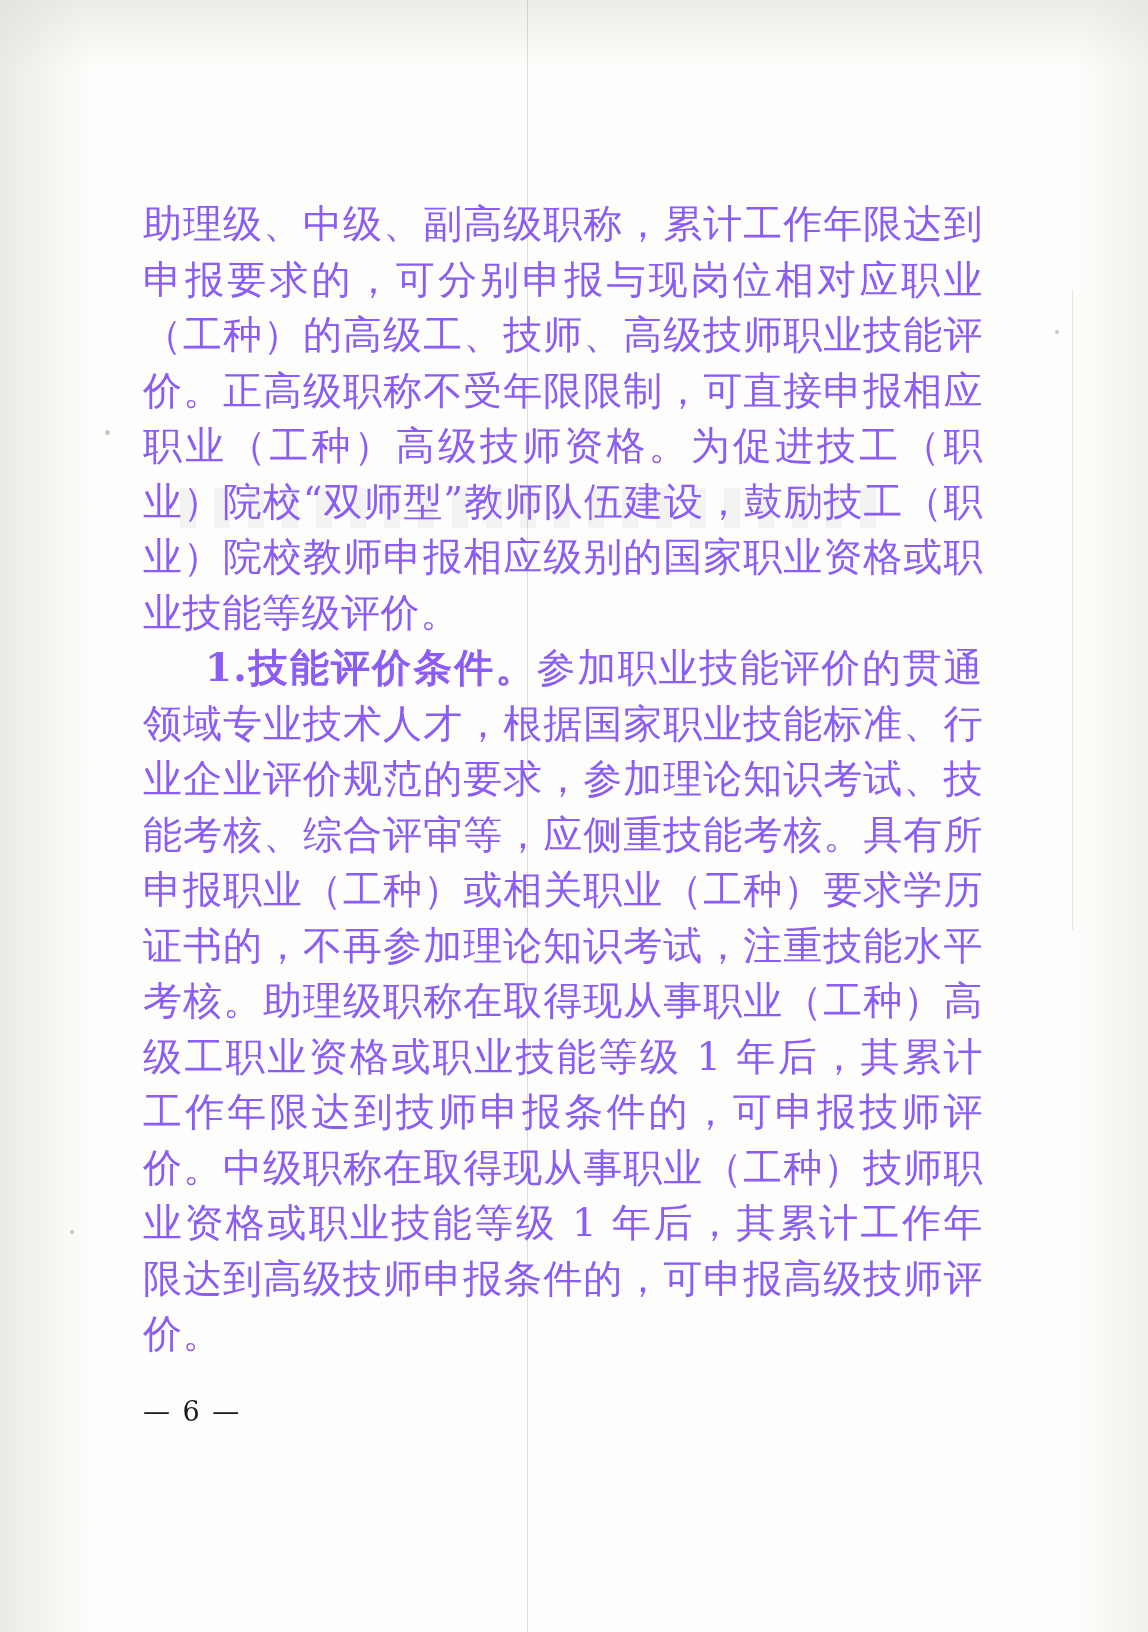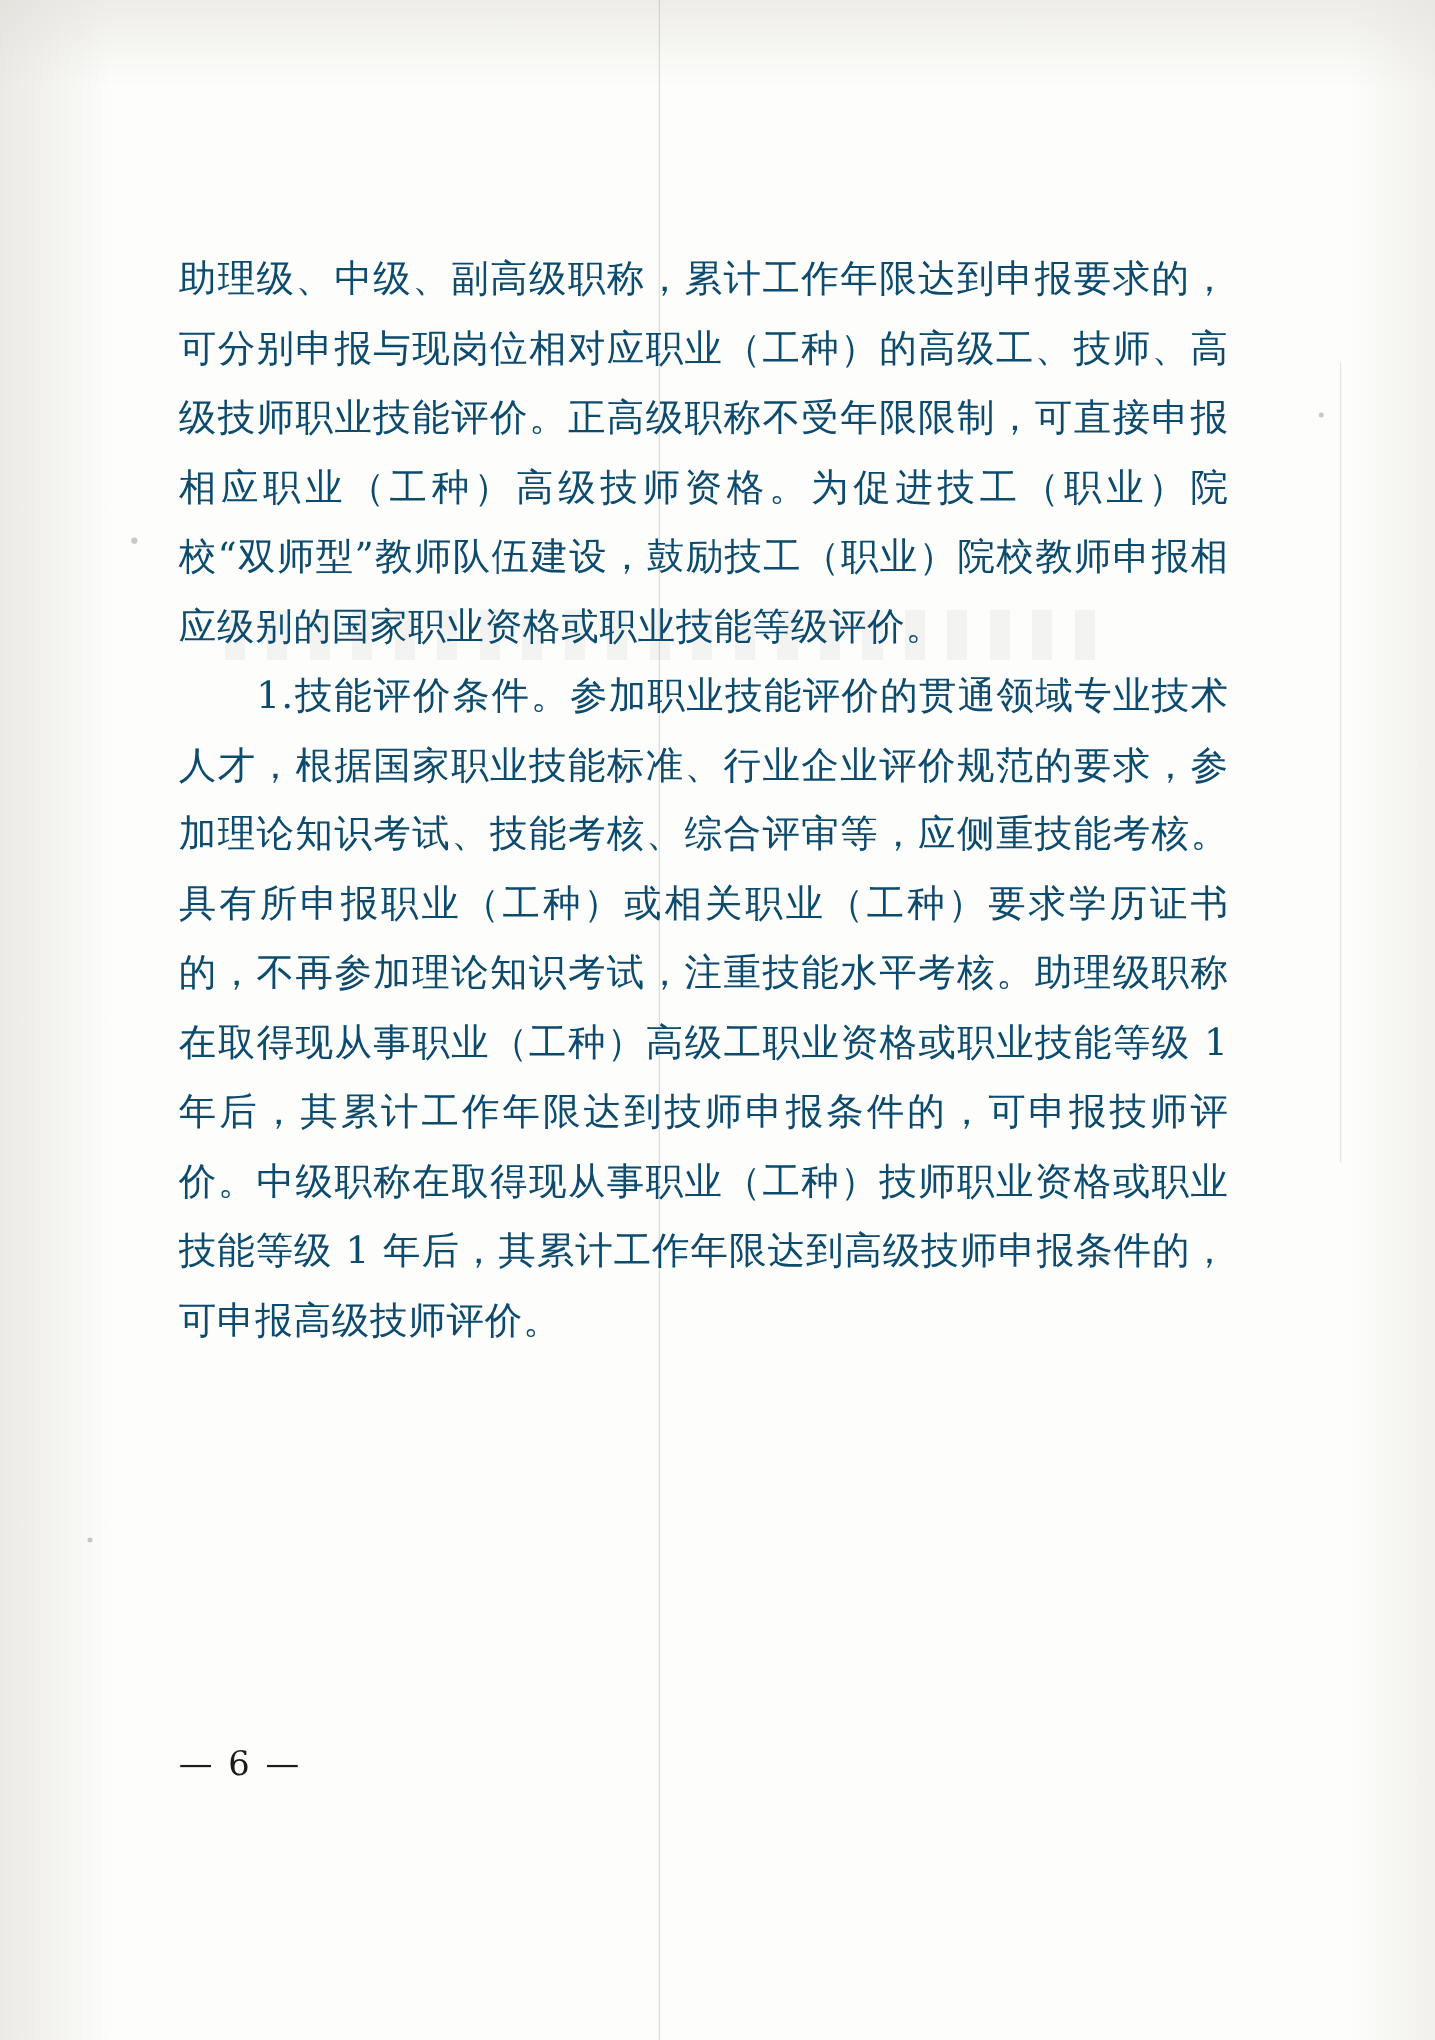--- a/index.html
+++ b/index.html
@@ -60,33 +60,33 @@
     pointer-events: none;
   }
   .content {
     position: absolute;
     left: 143px;
     top: 196px;
     width: 840px;
   }
   p.para {
     margin: 0 0 0 0;
-    font-size: 30px;
+    font-size: 39px;
     line-height: 55.5px;
-    color: #0c4a6e;
+    color: #8b5cf6;
     text-align: justify;
     text-justify: inter-character;
     letter-spacing: 0.6px;
     font-family: "DejaVu Serif", serif;
   }
   p.indent {
     text-indent: 62px;
   }
   .lead {
-    font-weight: normal;
+    font-weight: bold;
     letter-spacing: 1px;
     margin-top: 37px;
   }
   .page-number {
     position: absolute;
     left: 143px;
     top: 1396px;
     font-size: 27px;
     color: #1b1b1b;
     letter-spacing: 2px;

